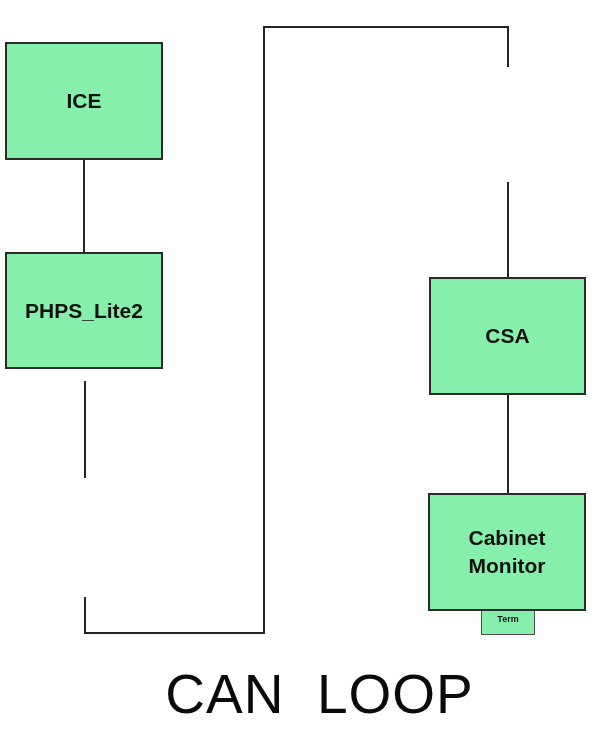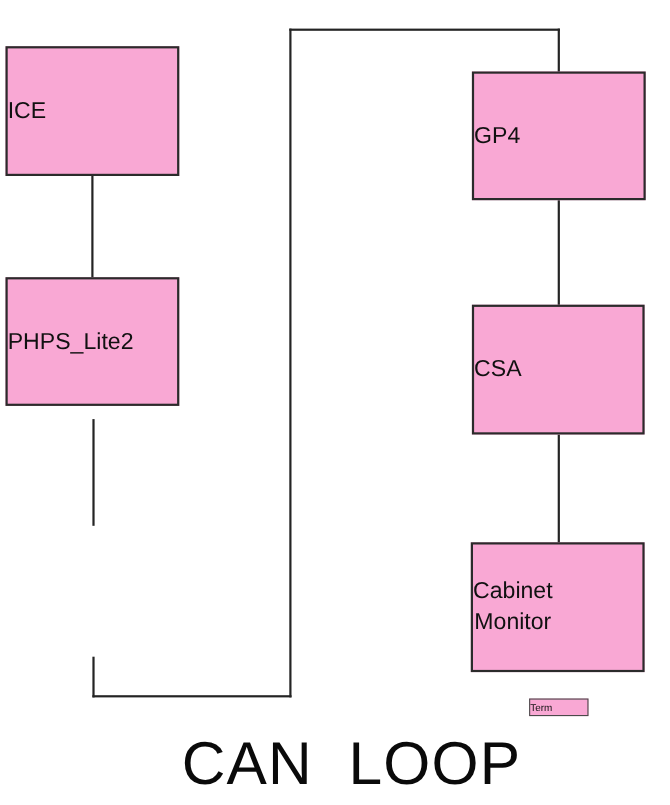--- a/index.html
+++ b/index.html
@@ -11,31 +11,32 @@
     position: relative;
     width: 609px;
     height: 732px;
     background: #ffffff;
     font-family: "Liberation Sans", sans-serif;
     overflow: hidden;
   }
   .node {
     position: absolute;
     box-sizing: border-box;
-    background: #f9a8d4;
+    background: #86efac;
     border: 2px solid #2b2b2b;
     display: flex;
     align-items: center;
-    justify-content: flex-start;
+    justify-content: center;
     text-align: center;
     font-size: 21px;
     line-height: 28px;
     color: #111111;
     white-space: pre-line;
     z-index: 2;
+    font-weight: bold;
   }
   .node.small {
     border: 1px solid #4a4a4a;
     font-size: 9px;
     line-height: 11px;
     z-index: 1;
   }
   .vline, .hline {
     position: absolute;
     background: #242424;
@@ -57,21 +58,21 @@
     color: #0a0a0a;
     white-space: pre;
   }
   
   #node-ice      { left: 5px;   top: 42px;  width: 158px; height: 118px; }
   #node-phps     { left: 5px;   top: 252px; width: 158px; height: 117px; }
   #node-driver   { left: 5px;   top: 478px; width: 158px; height: 119px; }
   #node-gp4      { left: 429px; top: 65px;  width: 158px; height: 117px; }
   #node-csa      { left: 429px; top: 277px; width: 157px; height: 118px; }
   #node-cabinet  { left: 428px; top: 493px; width: 158px; height: 118px; }
-  #node-term     { left: 481px; top: 635px; width: 54px;  height: 16px;  }
+  #node-term     { left: 481px; top: 603px; width: 54px;  height: 32px;  }
   
   #conn-ice-phps      { left: 83px;  top: 160px; height: 104px; }
   #conn-phps-driver   { left: 84px;  top: 381px; height: 97px;  }
   #conn-driver-down   { left: 84px;  top: 597px; height: 37px;  }
   #conn-bottom-h      { left: 84px;  top: 632px; width: 181px;  }
   #conn-left-riser    { left: 263px; top: 26px;  height: 608px; }
   #conn-top-h         { left: 263px; top: 26px;  width: 246px;  }
   #conn-top-gp4       { left: 507px; top: 26px;  height: 41px;  }
   #conn-gp4-csa       { left: 507px; top: 182px; height: 97px;  }
   #conn-csa-cabinet   { left: 507px; top: 395px; height: 100px; }
@@ -91,23 +92,20 @@
   <div class="vline" id="conn-gp4-csa"></div>
   <div class="vline" id="conn-csa-cabinet"></div>
 
   <div class="node" id="node-ice">
     <span>ICE</span>
   </div>
   <div class="node" id="node-phps">
     <span>PHPS_Lite2</span>
   </div>
 
-  <div class="node" id="node-gp4">
-    <span>GP4</span>
-  </div>
   <div class="node" id="node-csa">
     <span>CSA</span>
   </div>
   <div class="node" id="node-cabinet">
     <span>Cabinet
 Monitor</span>
   </div>
   <div class="node small" id="node-term">
     <span>Term</span>
   </div>

